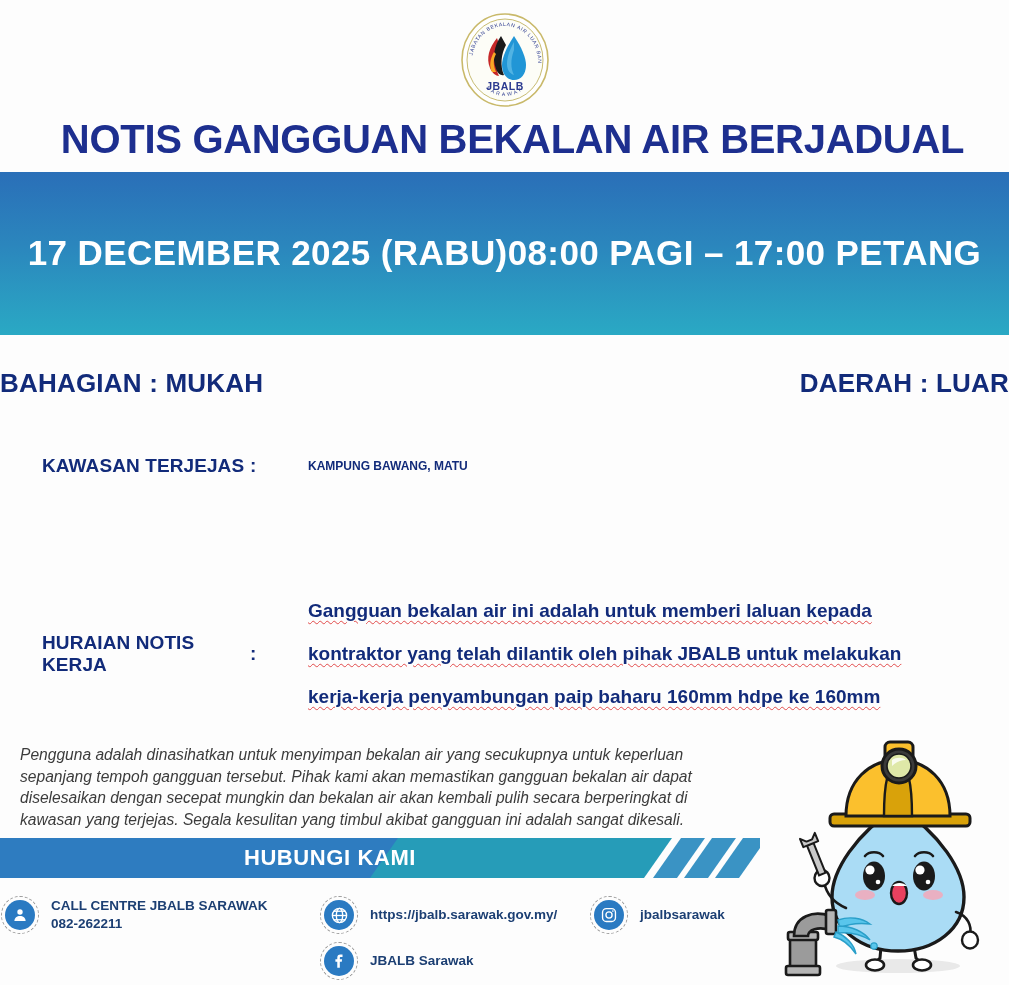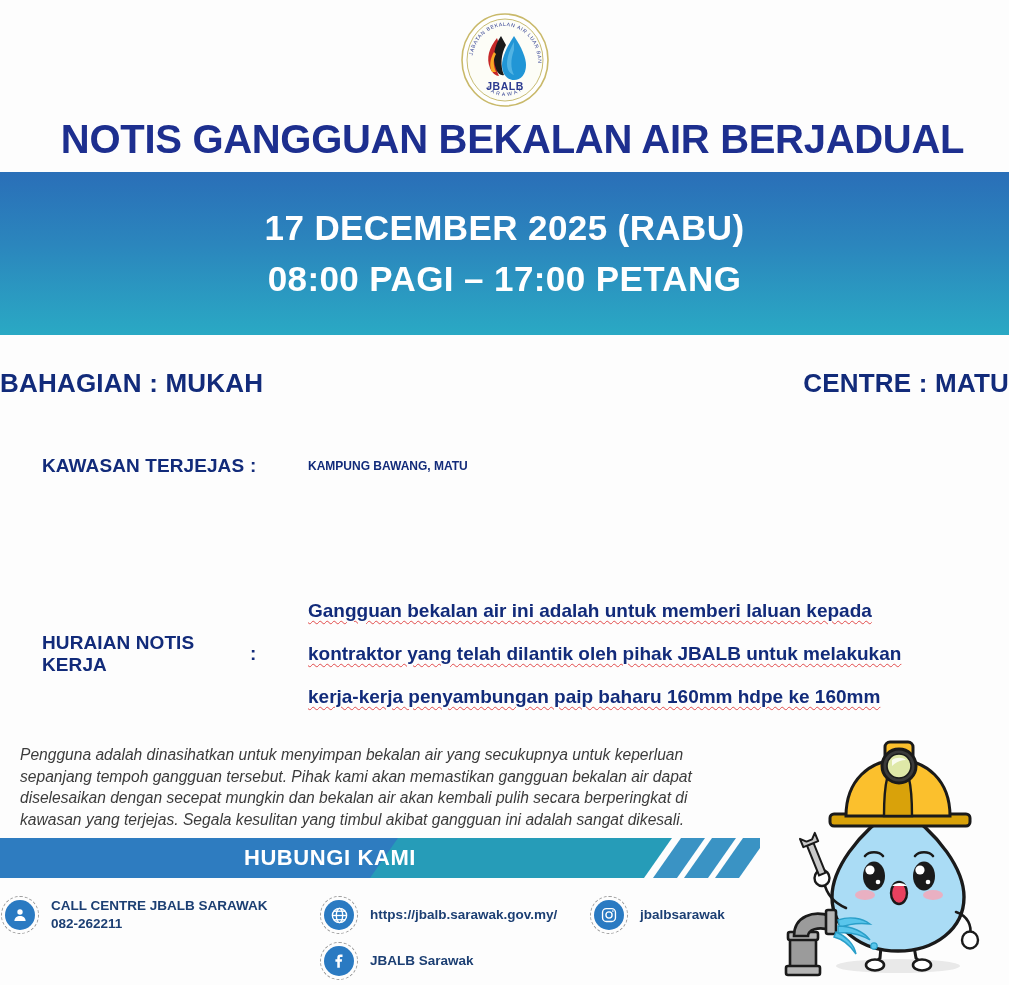--- a/index.html
+++ b/index.html
@@ -55,21 +55,21 @@
 
   
   .date-banner {
     position: absolute;
     top: 172px;
     left: 0;
     width: 1009px;
     height: 163px;
     background: linear-gradient(180deg, #2a6fb8 0%, #2b86bd 45%, #2aa9c4 100%);
     display: flex;
-    flex-direction: column;
+    flex-direction: row;
     align-items: center;
     justify-content: center;
     box-sizing: border-box;
   }
   .date-line {
     color: #ffffff;
     font-size: 35px;
     font-weight: bold;
     letter-spacing: 0.4px;
     line-height: 1.45;
@@ -264,21 +264,21 @@
 
   <div class="main-title">NOTIS GANGGUAN BEKALAN AIR BERJADUAL</div>
 
   <div class="date-banner">
     <div class="date-line">17 DECEMBER 2025 (RABU)</div>
     <div class="date-line">08:00 PAGI – 17:00 PETANG</div>
   </div>
 
   <div class="division-row">
     <div class="division-item">BAHAGIAN : MUKAH</div>
-    <div class="division-item">CENTRE : MATU</div>
+    <div class="division-item">DAERAH : LUAR</div>
   </div>
 
   <div class="field-row" id="row-kawasan">
     <div class="field-label">KAWASAN TERJEJAS</div>
     <div class="field-colon">:</div>
     <div class="field-value">KAMPUNG BAWANG, MATU</div>
   </div>
 
   <div class="field-row" id="row-huraian">
     <div class="field-label">HURAIAN NOTIS KERJA</div>

